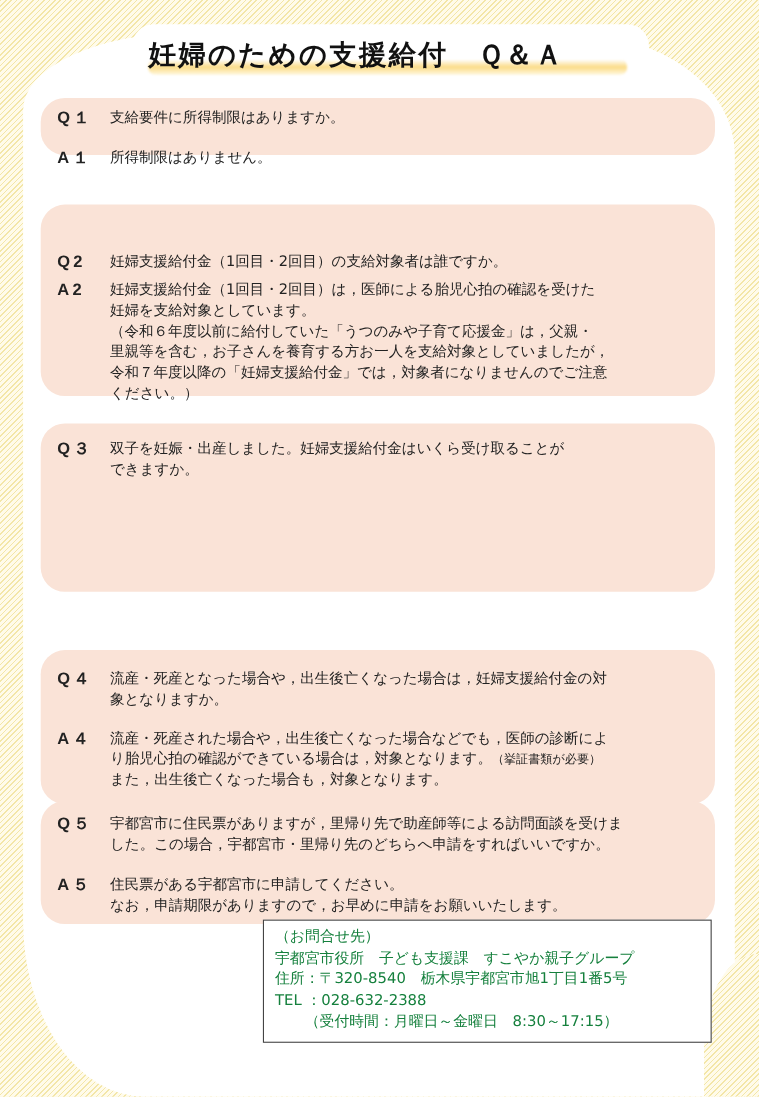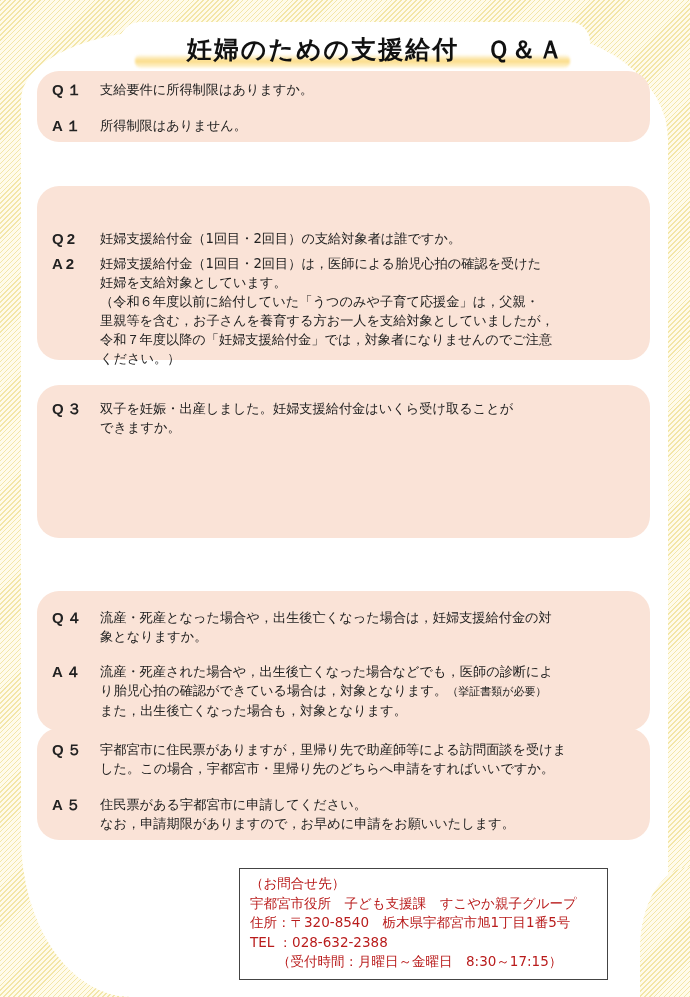--- a/index.html
+++ b/index.html
@@ -29,56 +29,56 @@
   }
   .title-wrap { position: absolute; left: 135px; top: 32px; width: 430px; height: 40px; }
   .title-hl {
     position: absolute; left: 0; right: -5px; top: 22px; height: 14px;
     background: linear-gradient(to bottom, rgba(255,230,150,0) 0%, #fbdc87 50%, rgba(255,230,150,0.3) 100%);
     border-radius: 6px;
     filter: blur(1px);
   }
   .title {
     position: relative; font-size: 25px; font-weight: bold; letter-spacing: 2px;
-    white-space: nowrap; line-height: 36px; color: #111; text-align: right;
+    white-space: nowrap; line-height: 36px; color: #111;
   }
   .card {
     position: absolute; left: 37px; width: 613px;
     background: #fae3d7; border-radius: 22px;
     box-sizing: border-box; padding: 0;
   }
   .qa { position: absolute; left: 15px; right: 10px; display: flex; }
   .label {
     width: 48px; flex: none; font-family: "Liberation Sans", sans-serif;
     font-size: 15px; font-weight: bold; letter-spacing: 3px; line-height: 19px; color: #222;
   }
   .text {
     flex: 1; font-size: 13.2px; line-height: 19px; color: #222; white-space: pre-line;
   }
   .small { font-size: 11px; }
   .contact {
-    position: absolute; left: 239px; top: 868px; width: 369px; height: 112px;
+    position: absolute; left: 239px; top: 836px; width: 408px; height: 112px;
     border: 1.5px solid #444; background: #fff; box-sizing: border-box;
     padding: 5px 0 0 10px;
-    font-size: 13.5px; line-height: 19.5px; color: #b91c1c; white-space: pre;
+    font-size: 13.5px; line-height: 19.5px; color: #15803d; white-space: pre;
   }
 </style>
 </head>
 <body>
 
 <div class="panel"></div>
 <div class="panel-top"></div>
 <div class="br-stripe"></div>
 
 <div class="title-wrap">
   <div class="title-hl"></div>
   <div class="title">妊婦のための支援給付　Ｑ＆Ａ</div>
 </div>
 
-<div class="card" style="top:71px;height:71px;">
+<div class="card" style="top:89px;height:52px;">
   <div class="qa" style="top:9px;">
     <div class="label">Q１</div>
     <div class="text">支給要件に所得制限はありますか。</div>
   </div>
   <div class="qa" style="top:45px;">
     <div class="label">A１</div>
     <div class="text">所得制限はありません。</div>
   </div>
 </div>
 

